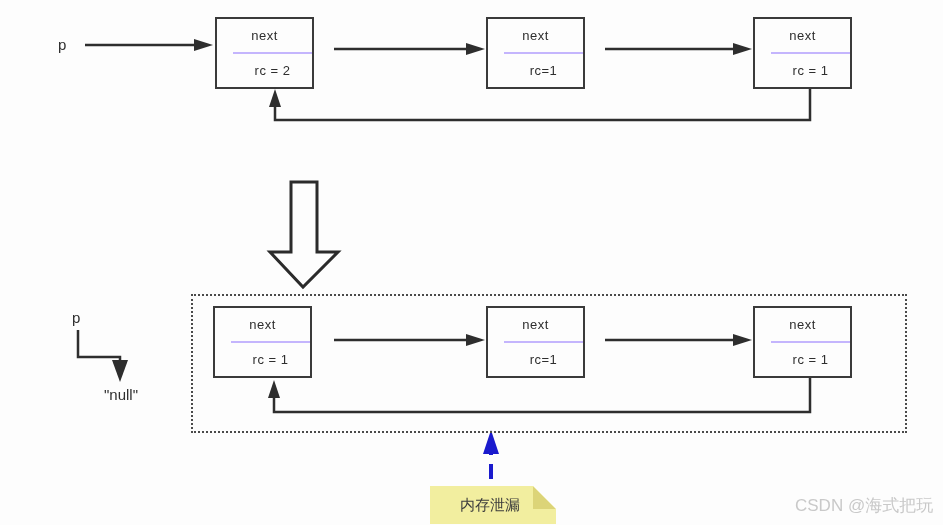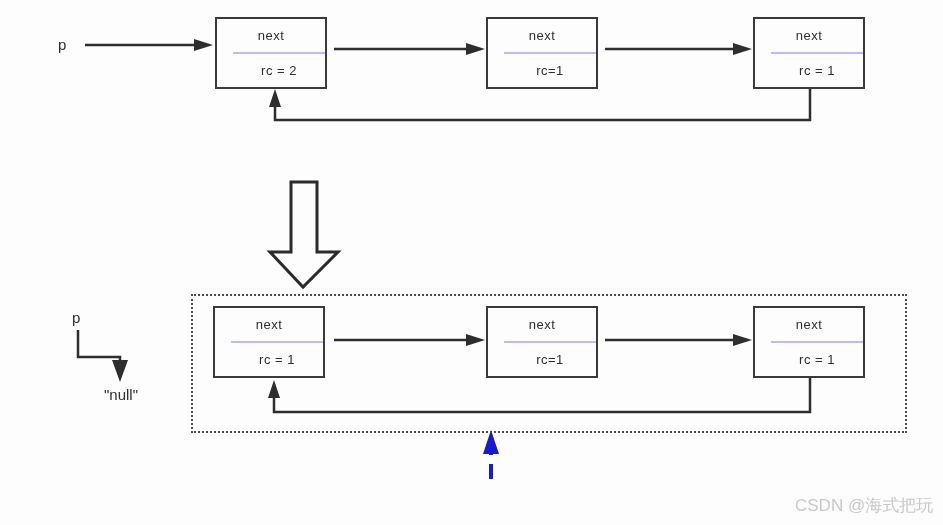--- a/index.html
+++ b/index.html
@@ -15,21 +15,21 @@
     font-family: "Liberation Sans", "DejaVu Sans", sans-serif;
     overflow: hidden;
   }
   #wires {
     position: absolute;
     left: 0; top: 0;
     width: 943px; height: 525px;
   }
   .node {
     position: absolute;
-    width: 112px;
+    width: 99px;
     height: 72px;
     background: #fdfdfd;
     border: 2px solid #3a3a3a;
     box-sizing: border-box;
     display: flex;
     flex-direction: column;
   }
   .node .cell {
     flex: 1;
     display: flex;
@@ -177,16 +177,20 @@
   </div>
   <div class="node" style="left:486px; top:306px;">
     <div class="cell">next</div>
     <div class="cell rc">rc=1</div>
   </div>
   <div class="node" style="left:753px; top:306px;">
     <div class="cell">next</div>
     <div class="cell rc">rc = 1</div>
   </div>
 
+  <div class="note">
+    <div class="note-fold"></div>
+    <span>内存泄漏</span>
+  </div>
 
   <div class="watermark">CSDN @海式把玩</div>
 
 </div>
 
 </body></html>

